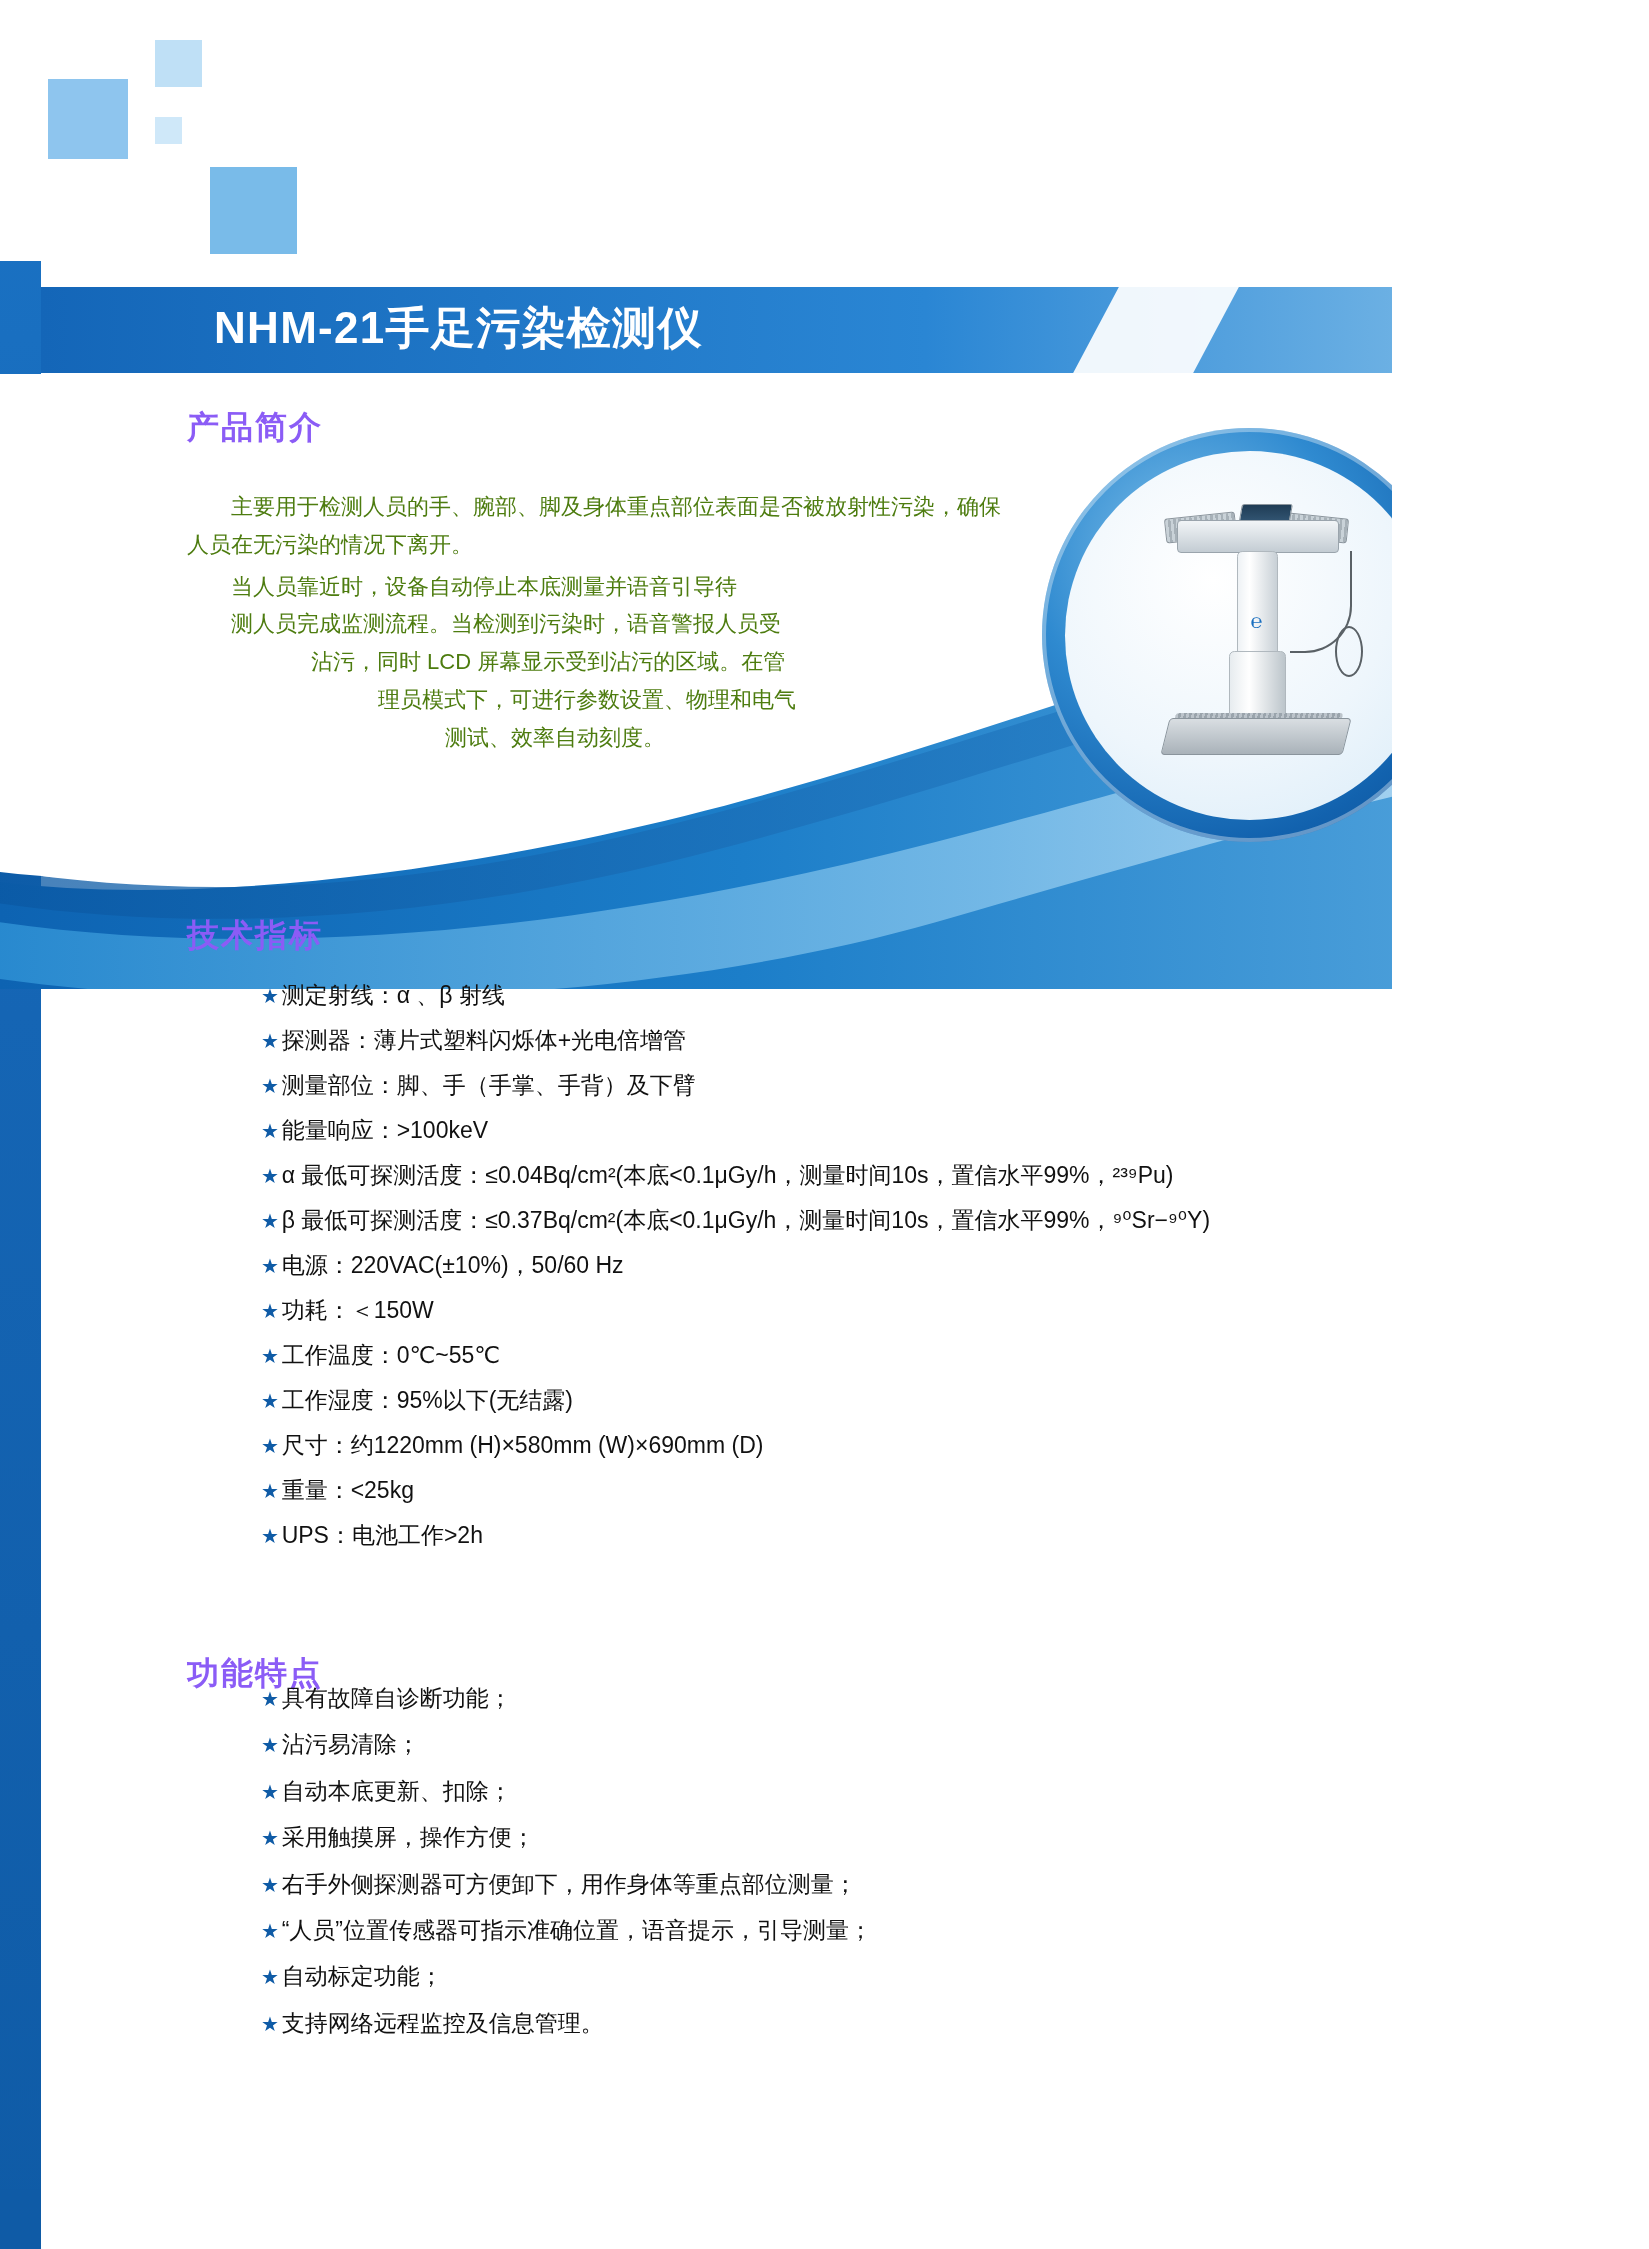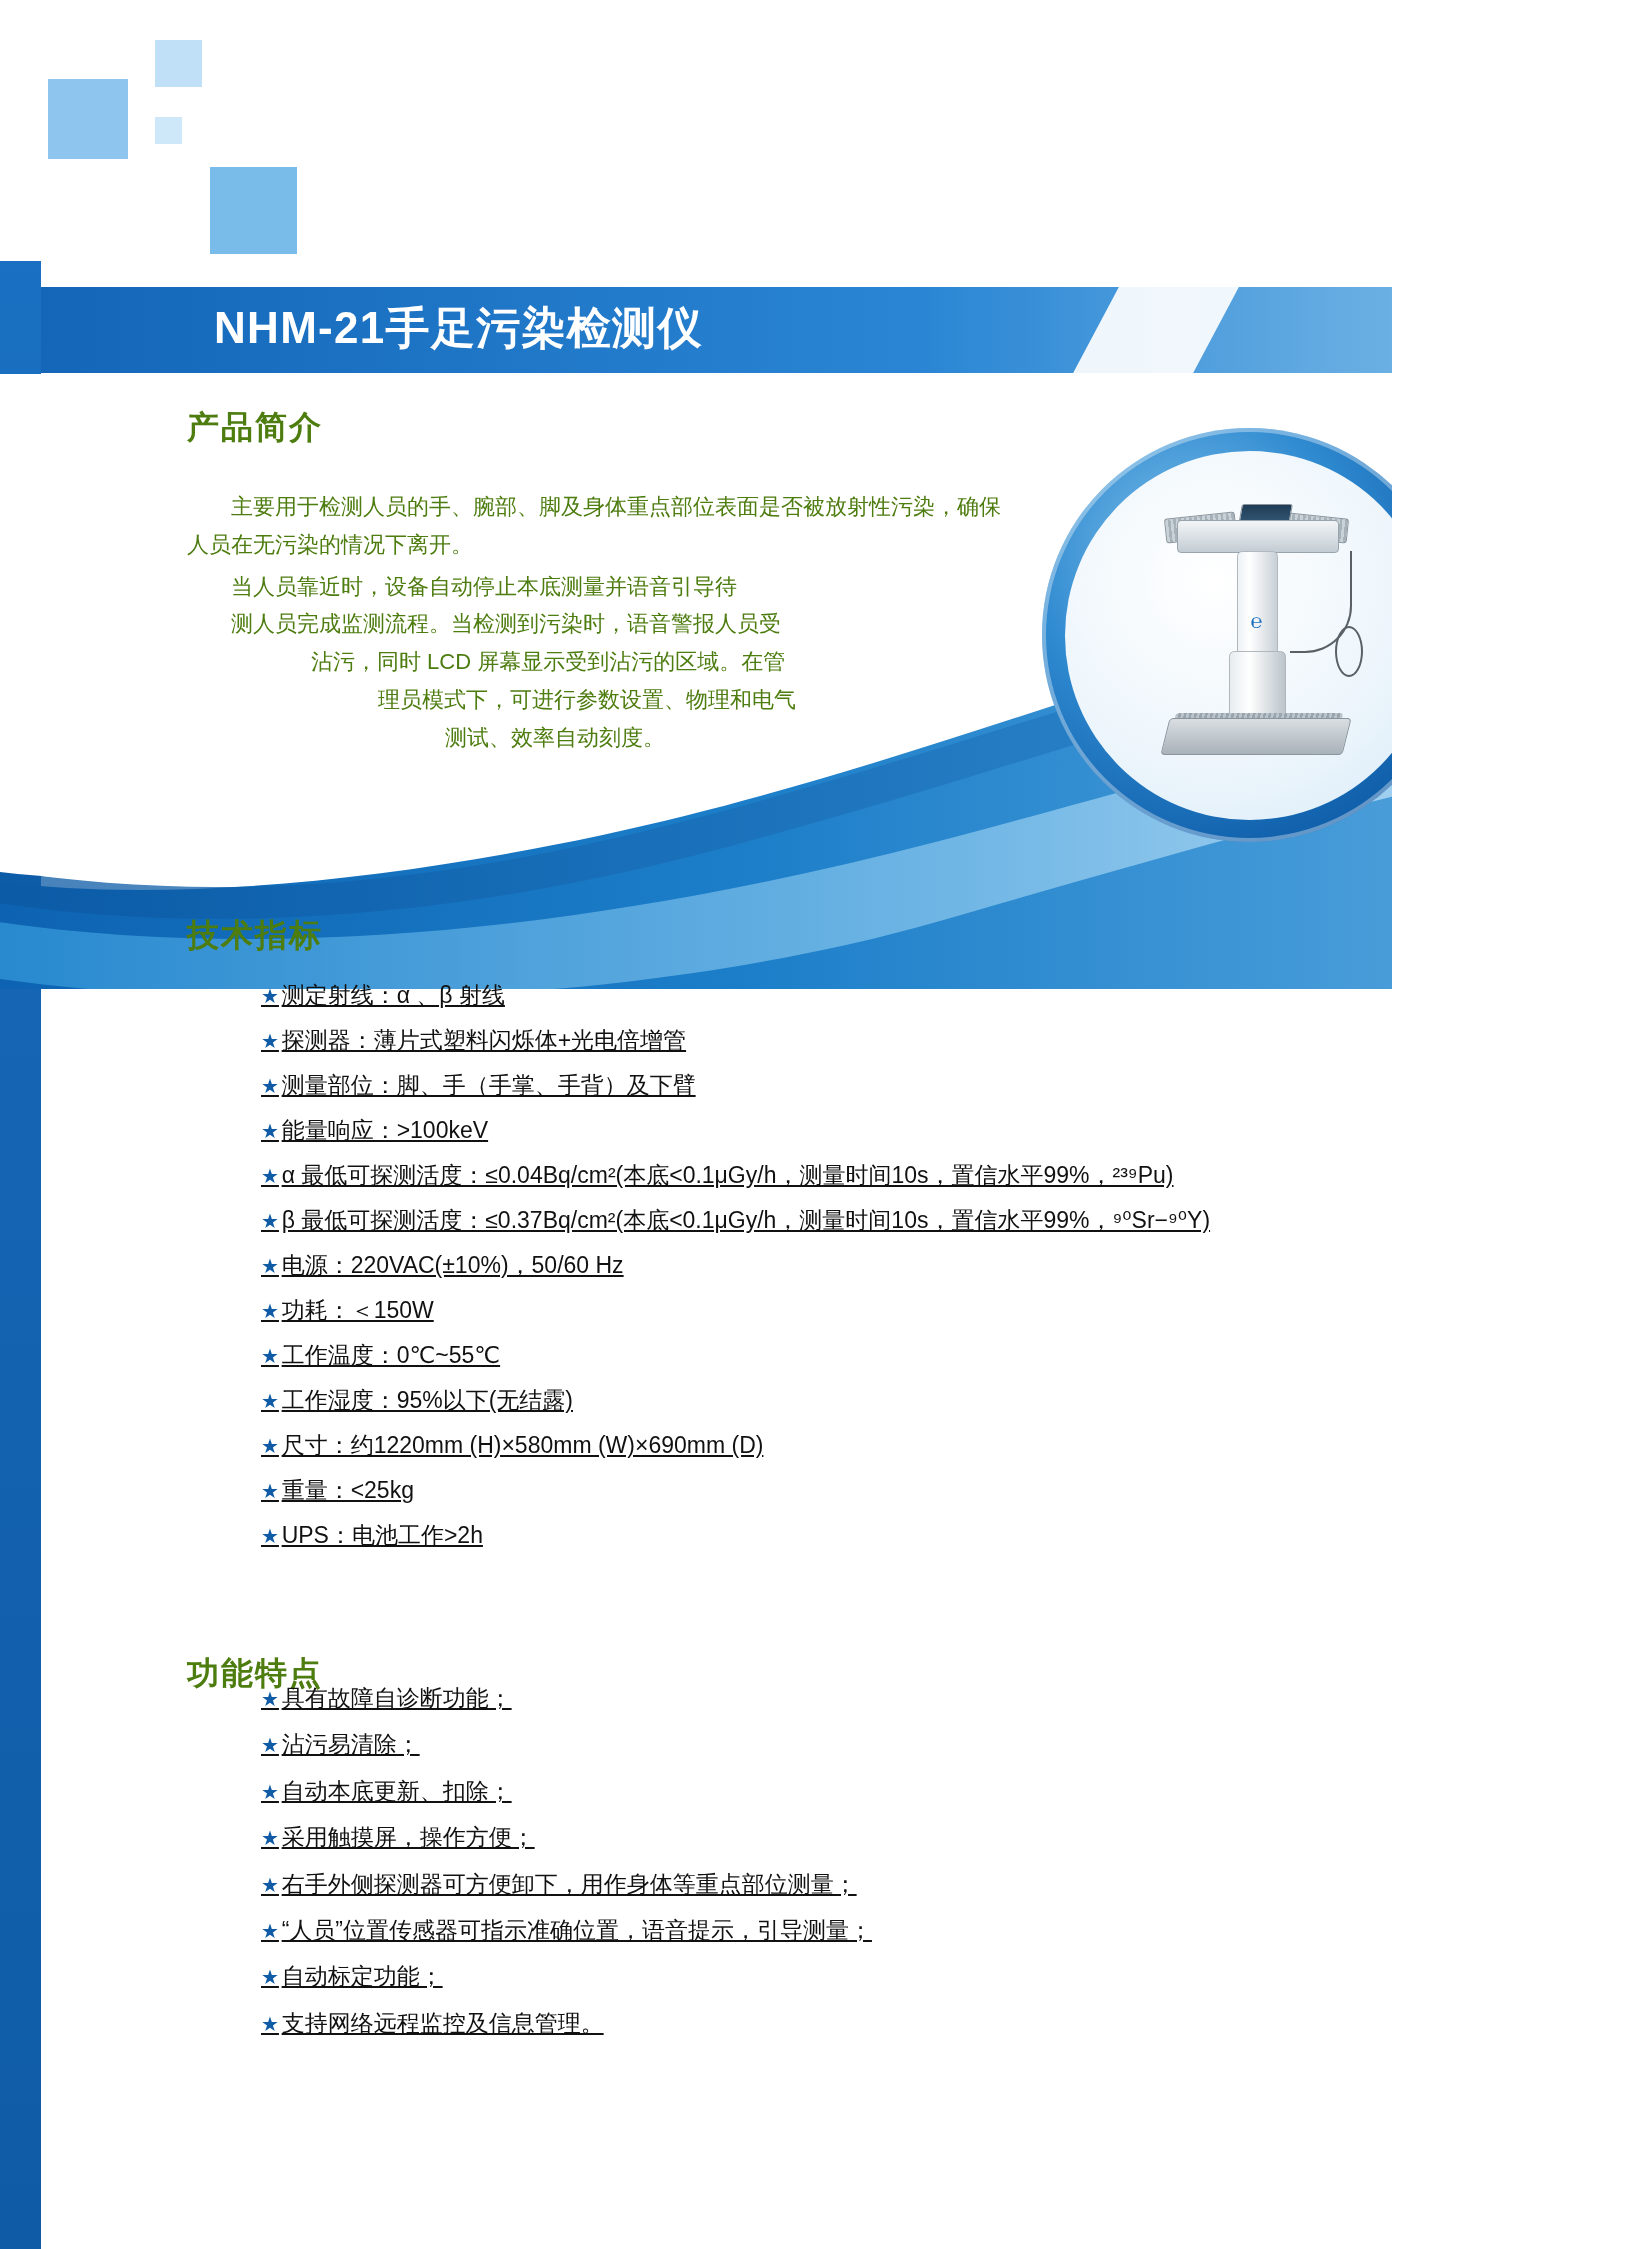--- a/index.html
+++ b/index.html
@@ -89,21 +89,21 @@
     pointer-events: none;
   }
 
   
   .section {
     position: absolute;
   }
   .section-title {
     font-size: 32px;
     font-weight: bold;
-    color: #4d7c0f;
+    color: #8b5cf6;
     letter-spacing: 2px;
   }
   .intro-title { left: 187px; top: 406px; }
 
   .intro-body {
     position: absolute;
     left: 187px;
     top: 488px;
     width: 822px;
     font-size: 22px;
@@ -216,21 +216,20 @@
   .spec-title { left: 187px; top: 914px; }
   .feat-title { left: 187px; top: 1625px; margin-top: 27px; }
 
   .list {
     position: absolute;
     left: 261px;
     width: 1310px;
     margin: 0;
     padding: 0;
     list-style: none;
-    text-decoration: underline;
   }
   .spec-list { top: 984px; }
   .feat-list { top: 1687px; }
 
   .list li {
     font-size: 23px;
     line-height: 1.0;
     color: #111;
     margin-bottom: 22px;
     white-space: nowrap;

